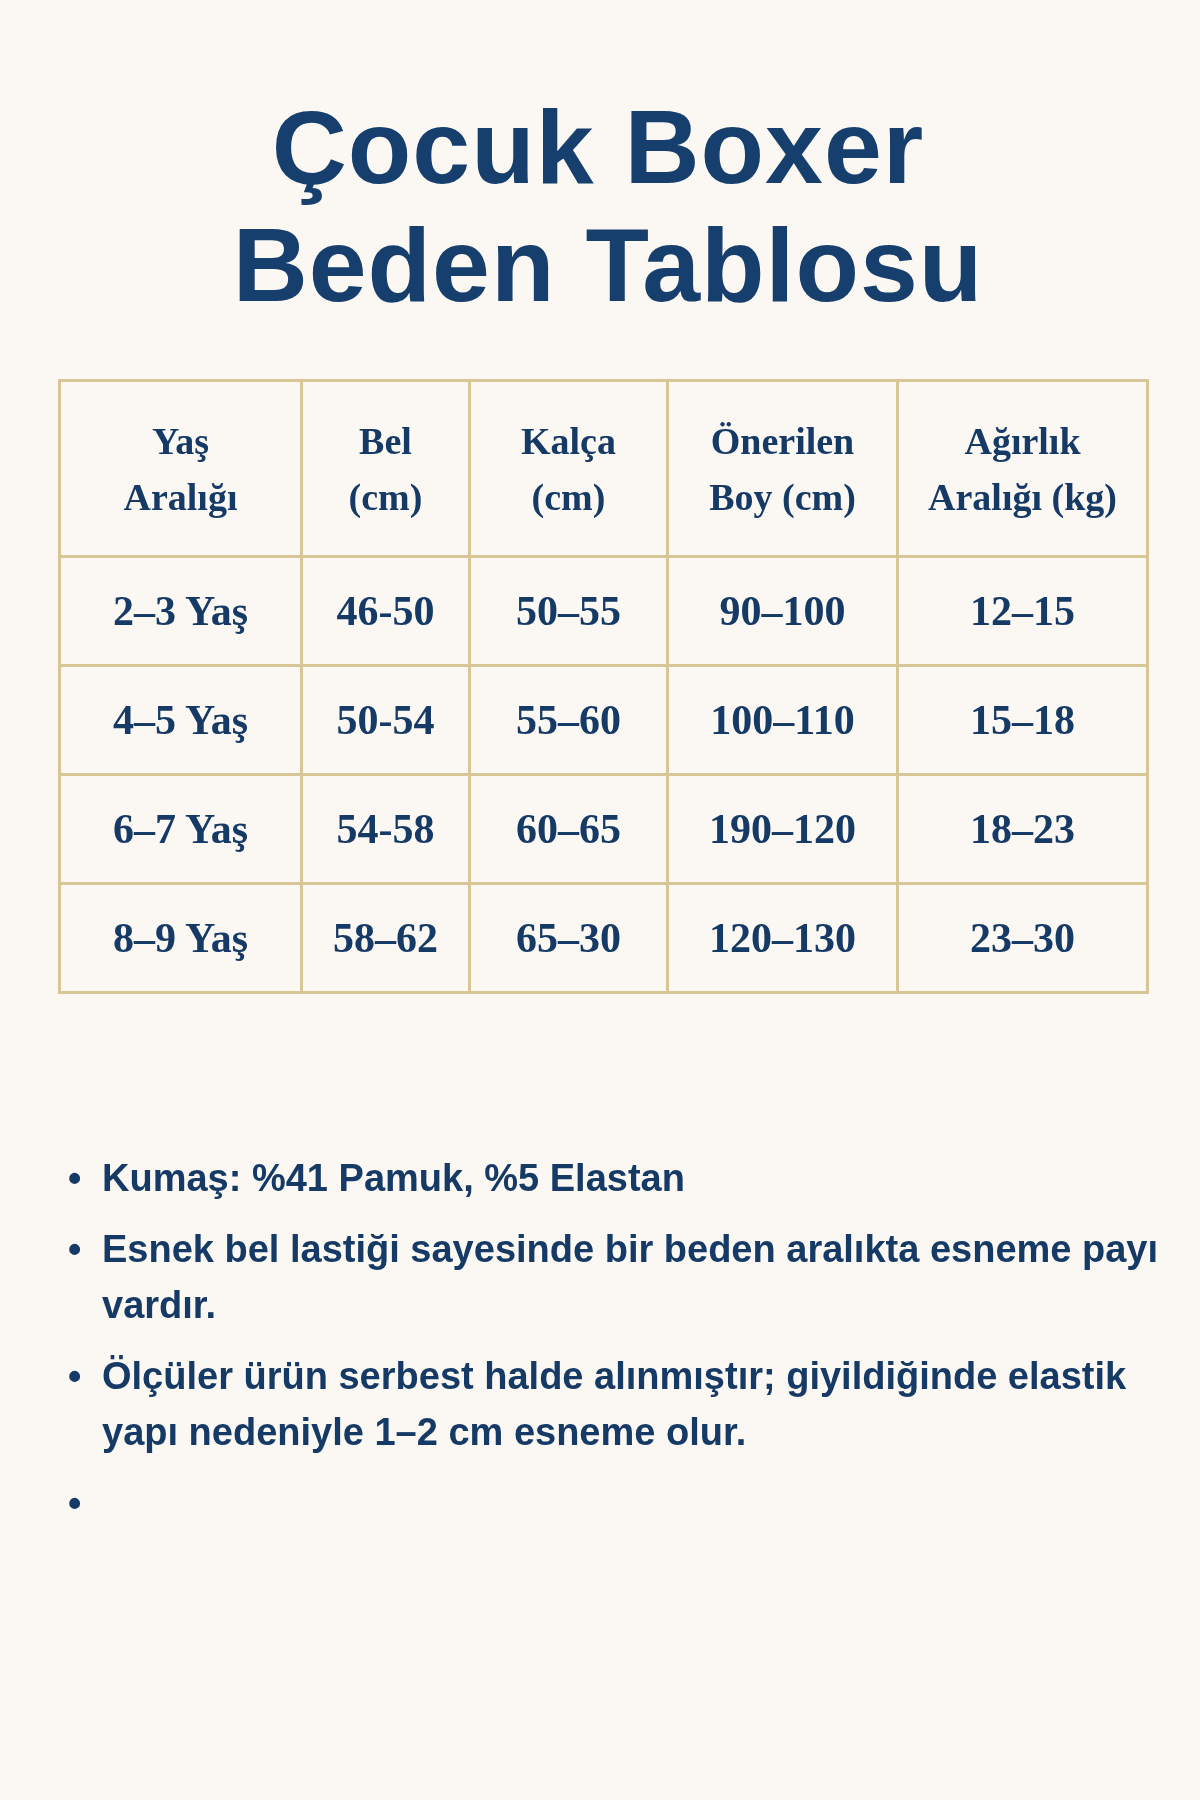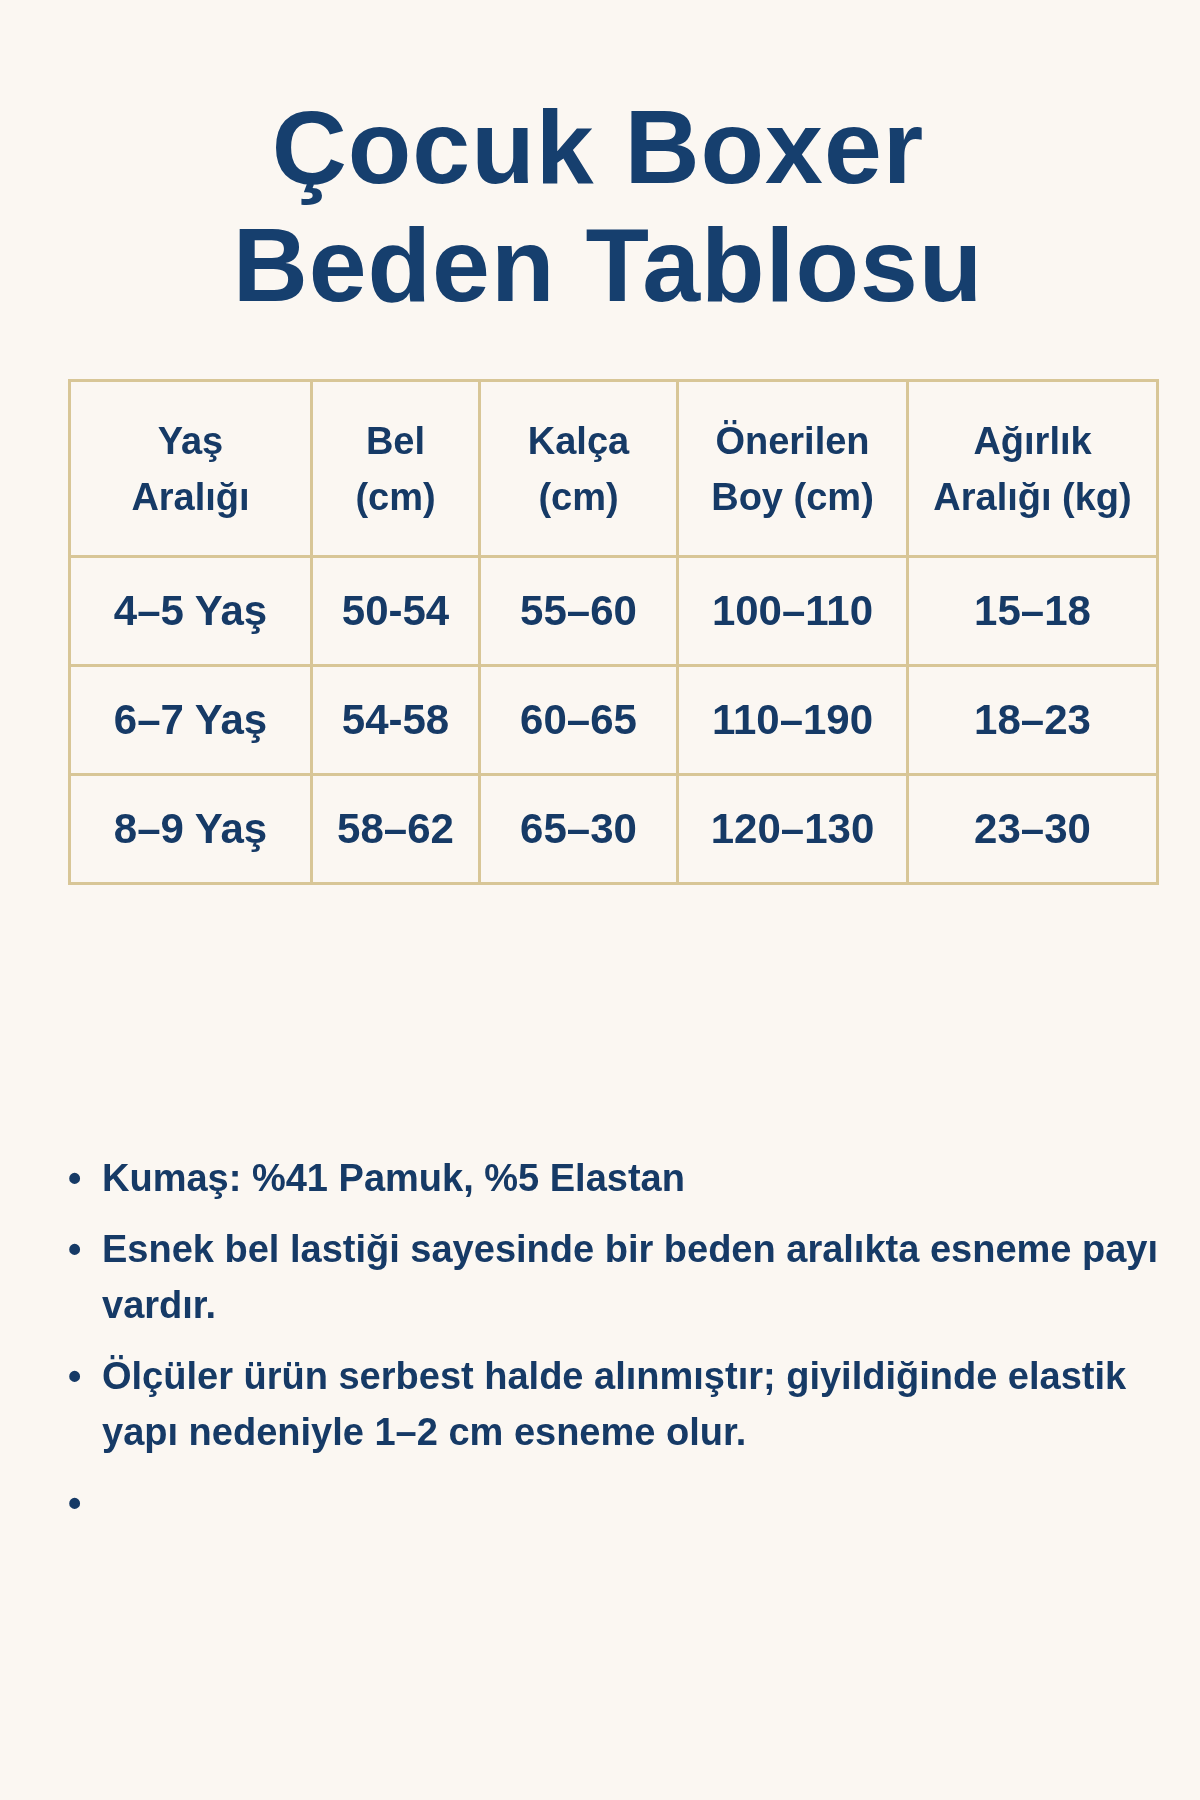--- a/index.html
+++ b/index.html
@@ -9,22 +9,22 @@
     color:#163a66; position:relative; overflow:hidden;
   }
   .title {
     position:absolute; left:8px; width:1200px; top:88px;
     text-align:center; font-weight:700; font-size:104px; line-height:118px;
     color:#163f6e; letter-spacing:1px;
   }
   .title div { display:block; }
   .title .l1 { padding-left:0; margin-left:-20px; }
   table.size {
-    position:absolute; left:68px; top:379px; width:1088px;
-    border-collapse:collapse; table-layout:fixed;
+    position:absolute; left:58px; top:379px; width:1088px;
+    border-collapse:collapse; table-layout:fixed;font-family:Liberation Serif, serif;
   }
   table.size td, table.size th {
     border:3px solid #d8c697; text-align:center; vertical-align:middle;
     color:#163a66; font-weight:700; padding:0;
   }
   table.size th { height:173px; font-size:38px; line-height:56px; font-weight:700; }
   table.size td { height:106px; font-size:42px; }
   .notes {
     position:absolute; left:68px; top:1150px; width:1100px; margin:0; padding:0; list-style:none;
   }
@@ -56,31 +56,38 @@
     <tr>
       <th><span>Yaş</span><br><span>Aralığı</span></th>
       <th><span>Bel</span><br><span>(cm)</span></th>
       <th><span>Kalça</span><br><span>(cm)</span></th>
       <th><span>Önerilen</span><br><span>Boy (cm)</span></th>
       <th><span>Ağırlık</span><br><span>Aralığı (kg)</span></th>
     </tr>
   </thead>
   <tbody>
     <tr>
+      <td>2–3 Yaş</td>
+      <td>46-50</td>
+      <td>50–55</td>
+      <td>90–100</td>
+      <td>12–15</td>
+    </tr>
+    <tr>
       <td>4–5 Yaş</td>
       <td>50-54</td>
       <td>55–60</td>
       <td>100–110</td>
       <td>15–18</td>
     </tr>
     <tr>
       <td>6–7 Yaş</td>
       <td>54-58</td>
       <td>60–65</td>
-      <td>110–190</td>
+      <td>190–120</td>
       <td>18–23</td>
     </tr>
     <tr>
       <td>8–9 Yaş</td>
       <td>58–62</td>
       <td>65–30</td>
       <td>120–130</td>
       <td>23–30</td>
     </tr>
   </tbody>

